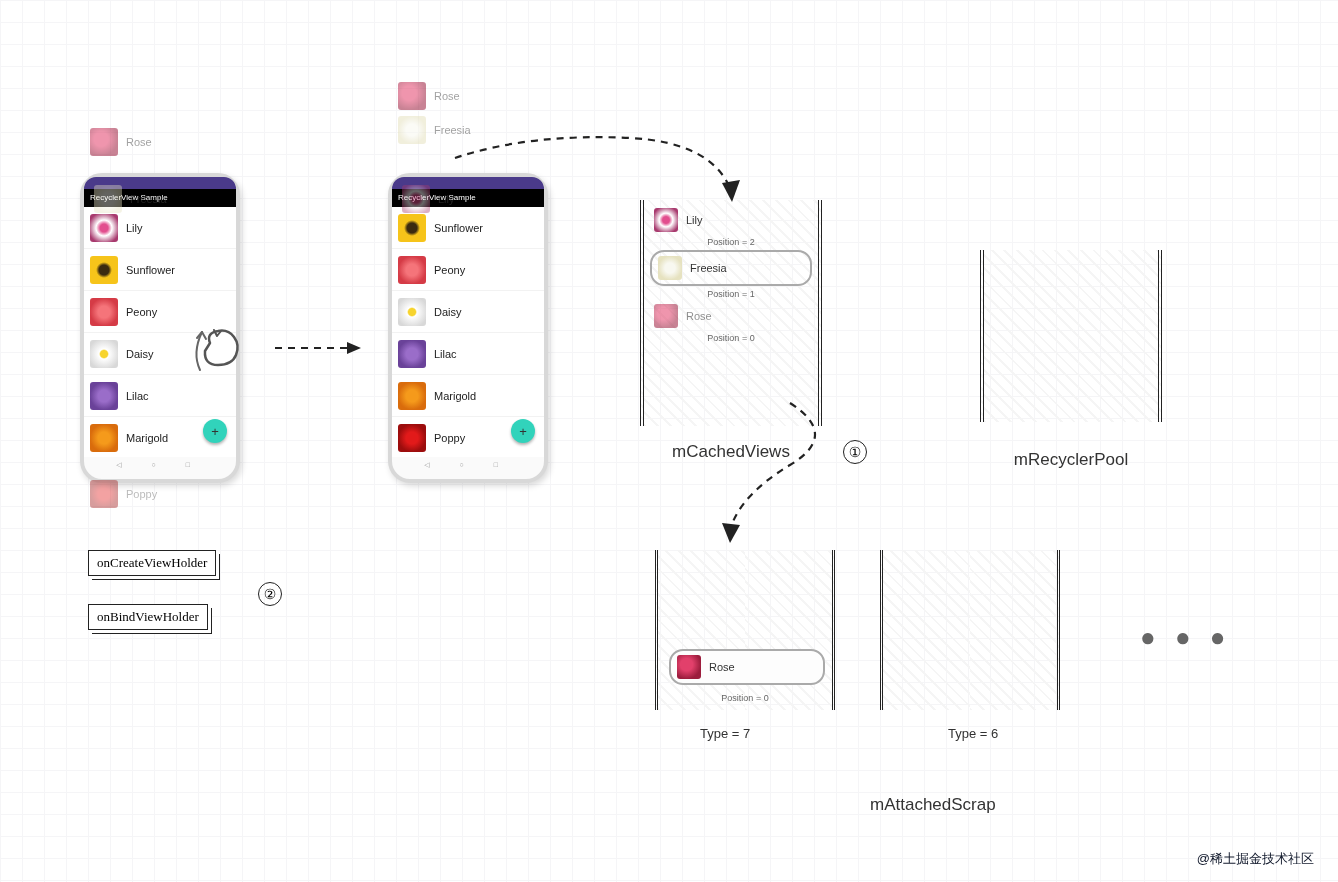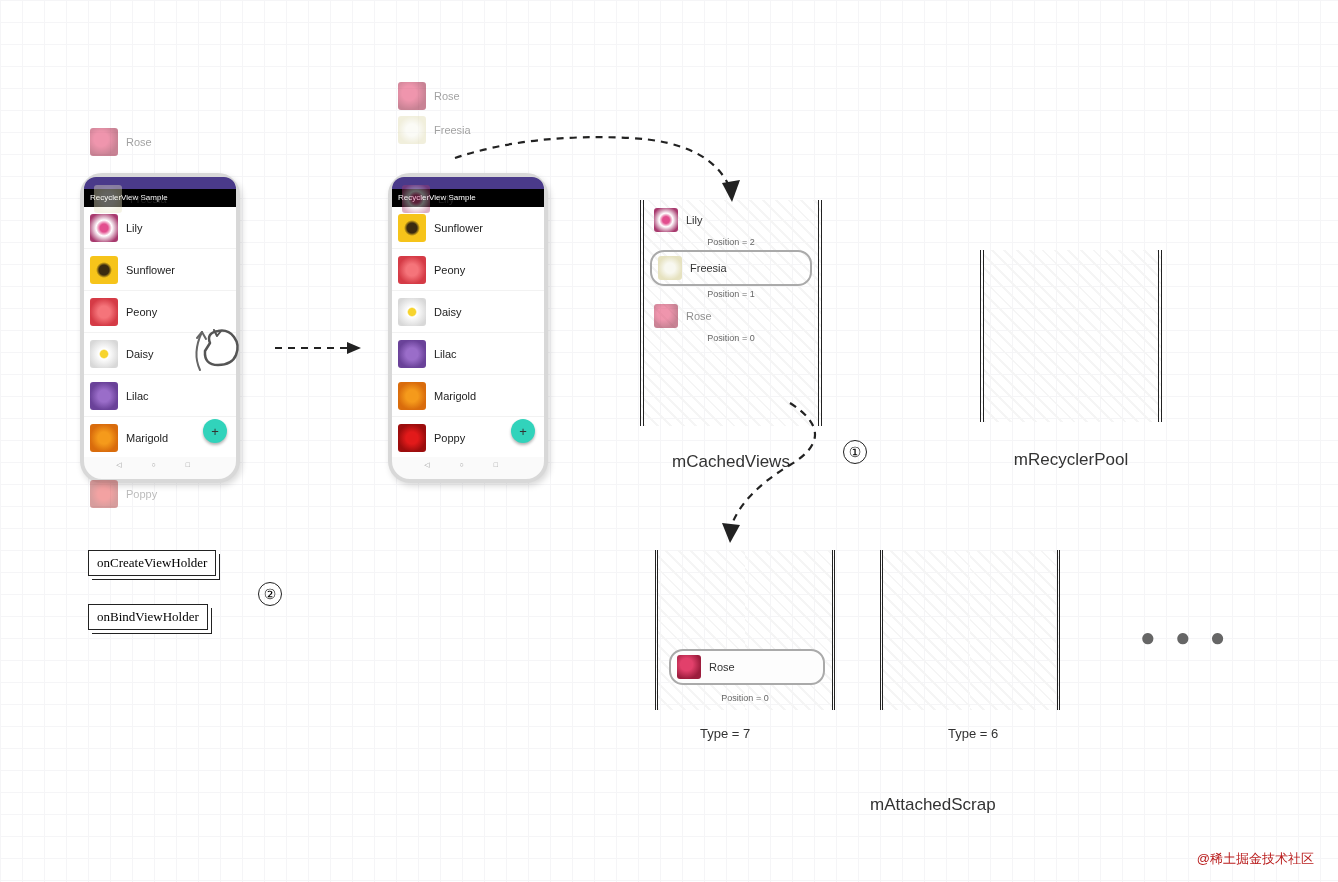--- a/index.html
+++ b/index.html
@@ -39,21 +39,21 @@
 .cached-item{display:flex;align-items:center;padding:2px 6px}
 .cached-item.highlight{border:2px solid #aaa;border-radius:14px;margin:3px 2px;padding:4px 6px}
 .cached-item .thumb{width:24px;height:24px}
 .cached-item span{font-size:11px;color:#333}
 
 .callout{background:#fff;border:1.5px solid #222;padding:4px 8px;font-family:"Comic Sans MS",cursive;font-size:13px;box-shadow:3px 3px 0 #fff,4px 4px 0 #222}
 .circled{display:inline-block;width:24px;height:24px;border:1.5px solid #222;border-radius:50%;text-align:center;line-height:22px;font-size:14px}
 .dashed-arrow{stroke:#222;stroke-width:2.2;stroke-dasharray:7 6;fill:none}
 .arrowhead{fill:#222}
 .dots{font-size:26px;letter-spacing:6px;color:#666}
-.watermark{font-size:13px;color:#b91c1c}
+.watermark{font-size:13px;color:#0f172a}
 .type-lbl{font-size:13px;color:#333}
 .gesture{position:absolute;left:180px;top:318px}
 </style>
 </head>
 <body>
 
 <div class="grid-bg"></div>
 
 <div class="abs" style="left:90px;top:128px">
   <div class="peek-row">
@@ -182,21 +182,21 @@
       <span class="thumb freesia"></span>
       <span>Freesia</span>
     </div>
   <div class="pos-lbl">Position = 1</div>
   <div class="cached-item" style="opacity:.55">
       <span class="thumb rose"></span>
       <span>Rose</span>
     </div>
   <div class="pos-lbl">Position = 0</div>
 </div>
-<div class="abs cache-label" style="left:640px;top:442px;width:182px">mCachedViews</div>
+<div class="abs cache-label" style="left:640px;top:432px;width:182px">mCachedViews</div>
 
 <span class="abs circled" style="left:843px;top:440px">①</span>
 
 <div class="abs cache-box cache-rail" style="left:980px;top:250px;height:172px"></div>
 <div class="abs cache-label" style="left:980px;top:440px;width:182px">mRecyclerPool</div>
 
 <svg class="abs" style="left:690px;top:395px" width="170" height="150">
   <path d="M100 8 Q 150 40 100 70 Q 50 100 40 135" class="dashed-arrow"></path>
   <polygon points="32,128 40,148 50,130" class="arrowhead"></polygon>
 </svg>

